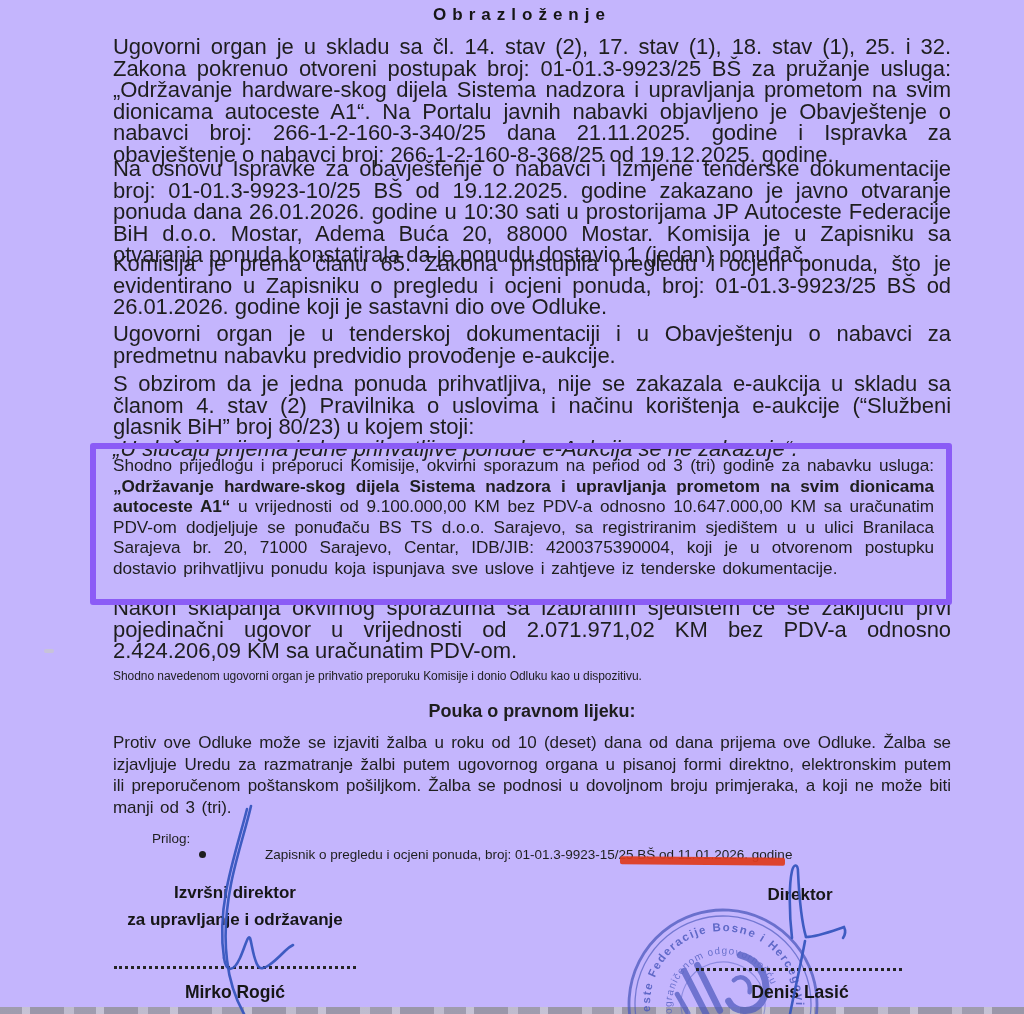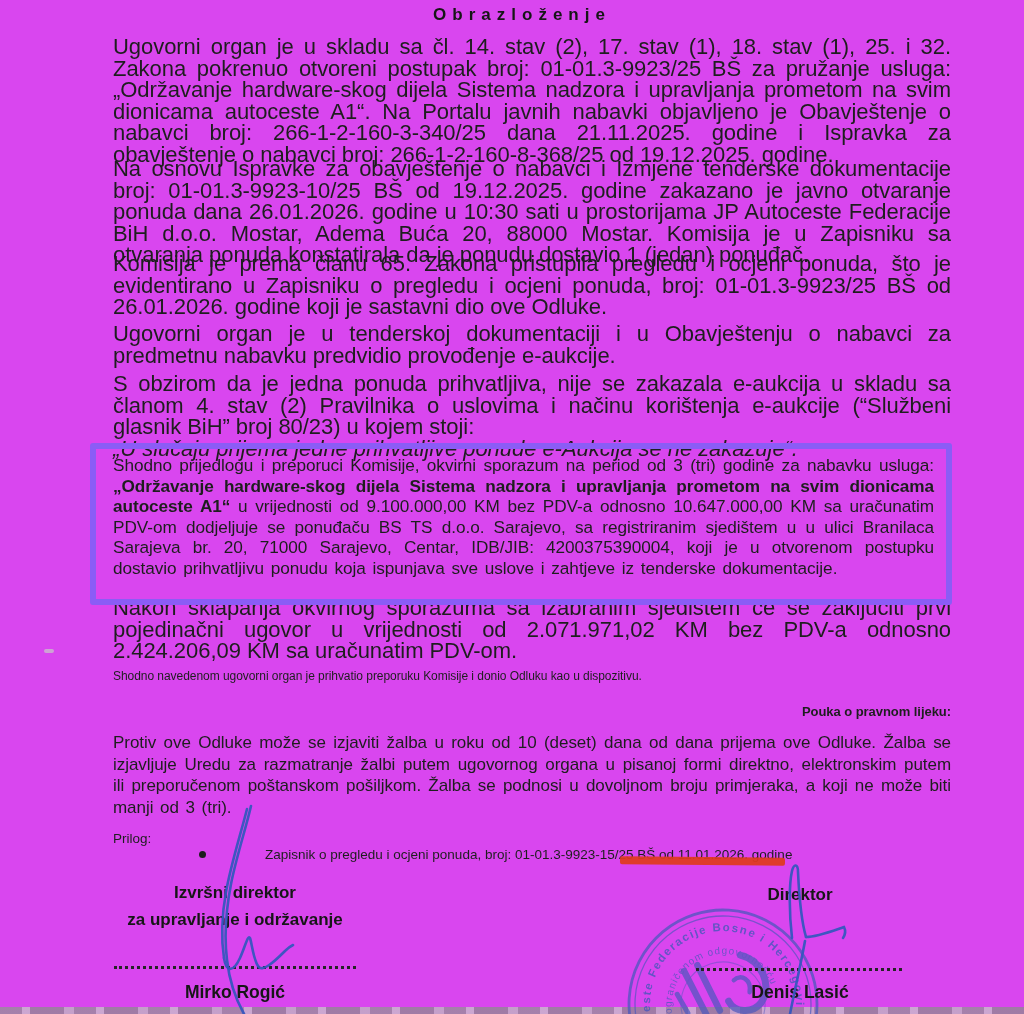--- a/index.html
+++ b/index.html
@@ -1,17 +1,17 @@
 <!DOCTYPE html>
 <html><head>
 <meta charset="utf-8">
 <style>
   html,body{margin:0;padding:0;background:#ffffff;}
   .page{
-    position:relative;width:1024px;height:1014px;background:#d946ef;
+    position:relative;width:1024px;height:1014px;background:#c4b5fd;
     overflow:hidden;font-family:"Liberation Sans",sans-serif;color:#1d1d1d;
   }
   .para{
     position:absolute;left:113px;width:838px;text-align:justify;
     font-size:22px;line-height:21.5px;letter-spacing:-0.05px;color:#1e1e1e;
   }
   .title{
     position:absolute;left:113px;width:818px;text-align:center;top:5px;
     font-size:17px;font-weight:bold;letter-spacing:6px;color:#161616;
   }
@@ -20,22 +20,22 @@
     position:absolute;left:90px;top:443px;width:862px;height:162px;box-sizing:border-box;
     border:6px solid #8b5cf6;border-radius:3px;padding:6px 12px 0 17px;z-index:4;
     background:transparent;
   }
   .hbox .inner{
     text-align:justify;font-size:17.2px;line-height:20.5px;letter-spacing:-0.05px;
     word-spacing:2px;color:#1e1e1e;
   }
   .b{font-weight:bold;}
   .nowrap{white-space:nowrap;text-align:left;}
-  .heading{font-weight:bold;font-size:13px;text-align:right;}
-  .small{font-size:13.5px;letter-spacing:0;}
+  .heading{font-weight:bold;font-size:18px;text-align:center;}
+  .small{font-size:13.5px;letter-spacing:0;margin-left:39px;}
   .bullet-dot{position:absolute;left:199px;top:851px;width:7px;height:7px;border-radius:50%;background:#1e1e1e;}
   .bullet-text{position:absolute;left:265px;top:846px;font-size:13.5px;line-height:18px;color:#1e1e1e;white-space:nowrap;}
   .red-underline{
     position:absolute;left:620px;top:857px;width:165px;height:8px;background:#df3a1d;
     transform:rotate(0.5deg);border-radius:2px;z-index:5;opacity:0.93;
   }
   .sigline{position:absolute;text-align:center;font-weight:bold;font-size:17px;color:#161616;z-index:3;}
   .dotted{position:absolute;height:6px;border-bottom:3px dotted #252525;z-index:6;}
   .ink{position:absolute;left:0;top:0;z-index:7;pointer-events:none;}
   .stamp{position:absolute;left:613px;top:894px;z-index:2;}

